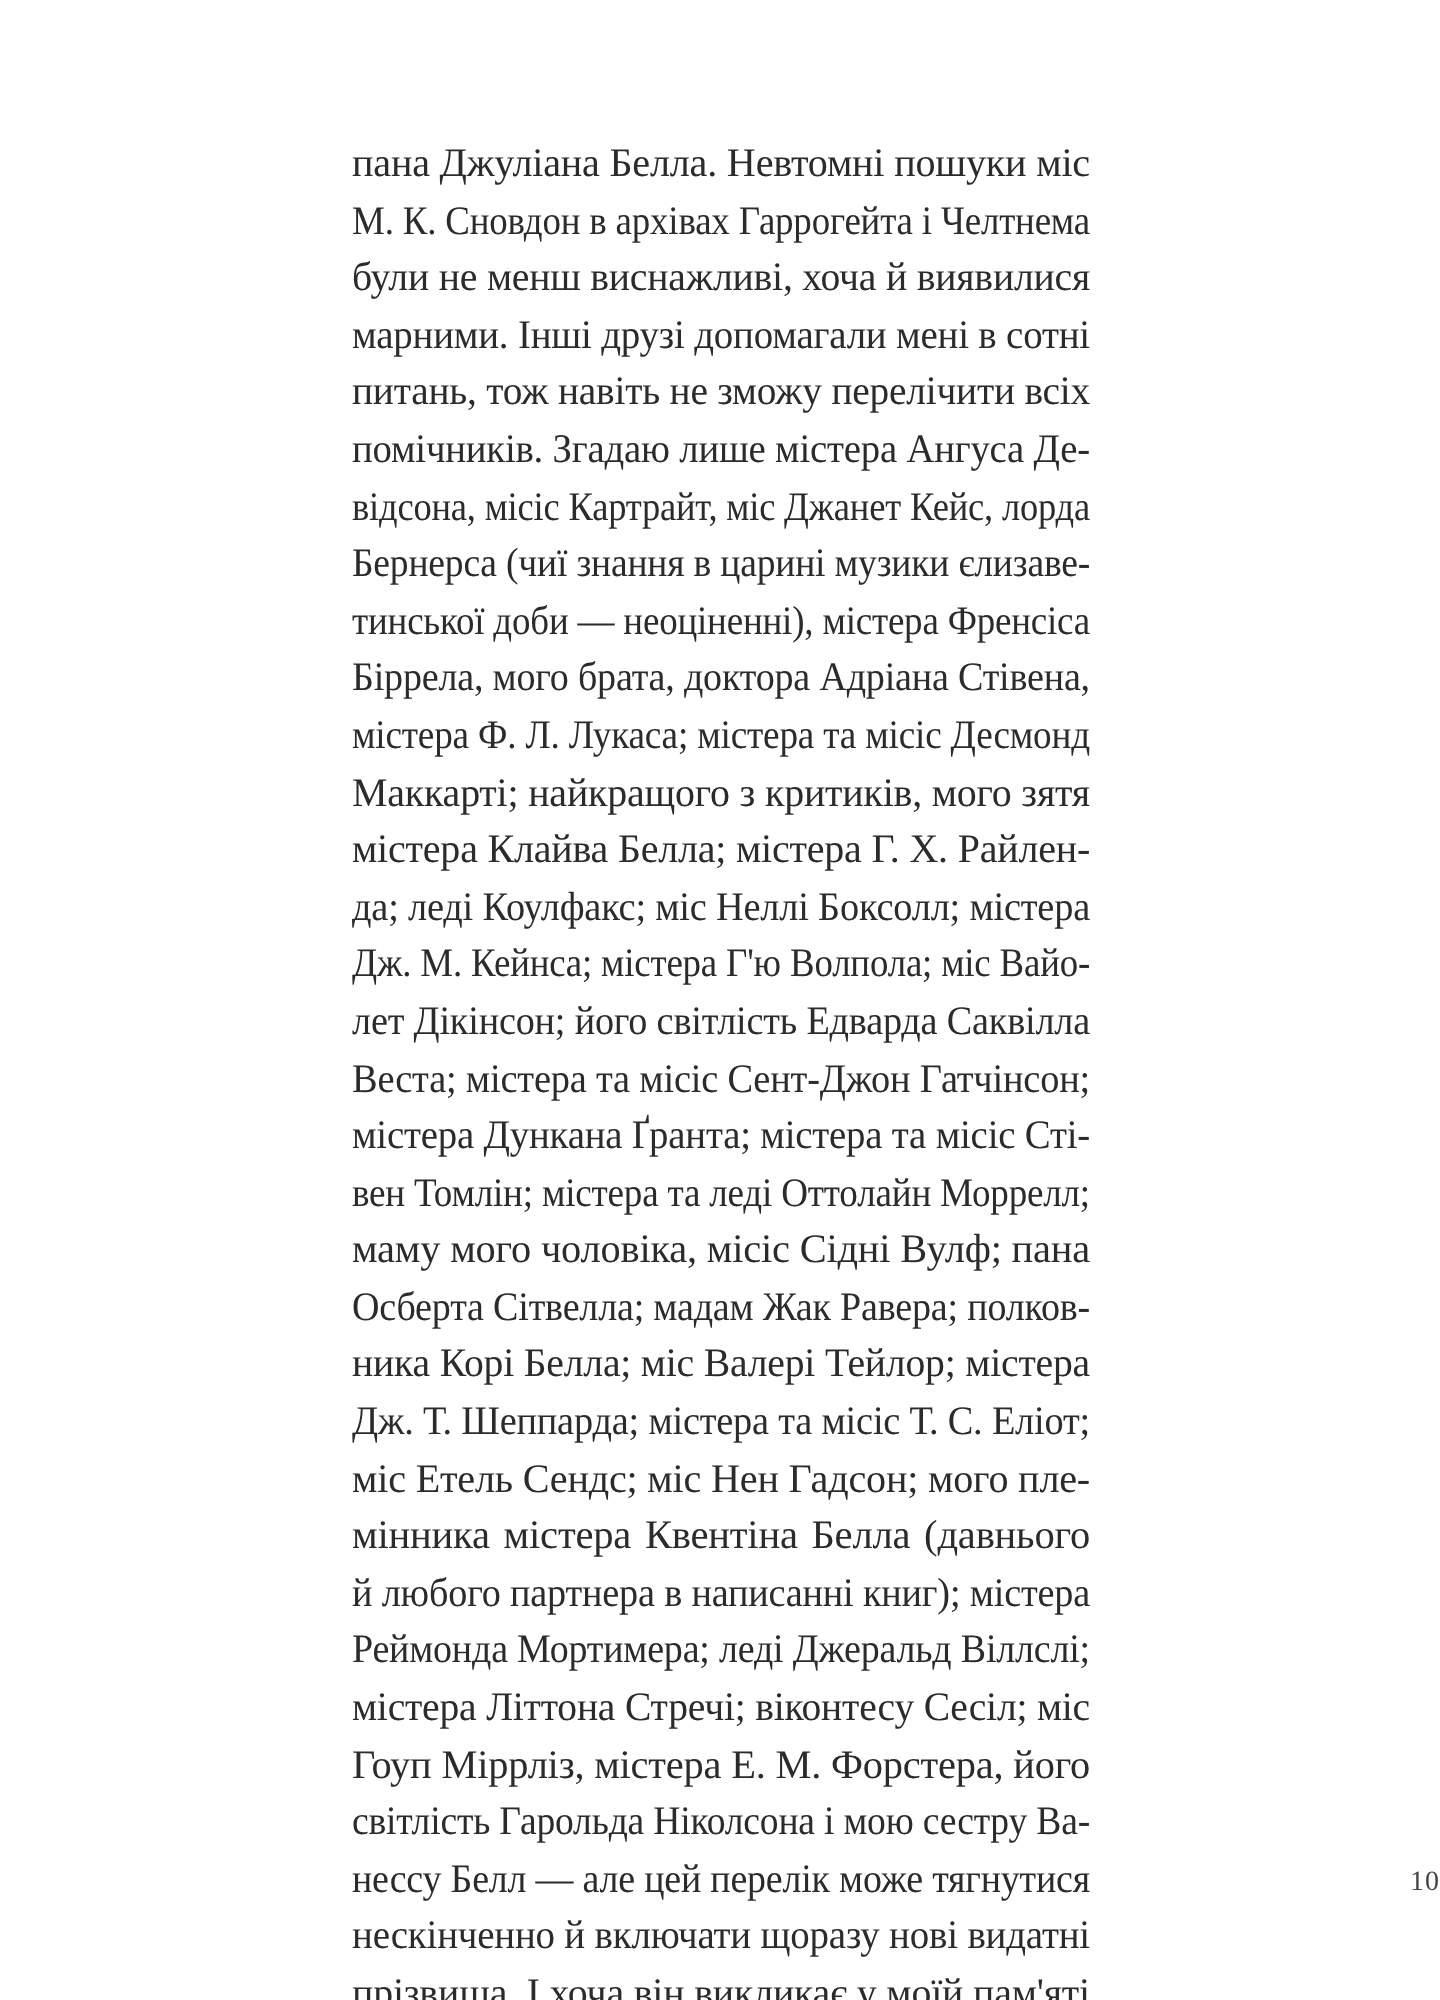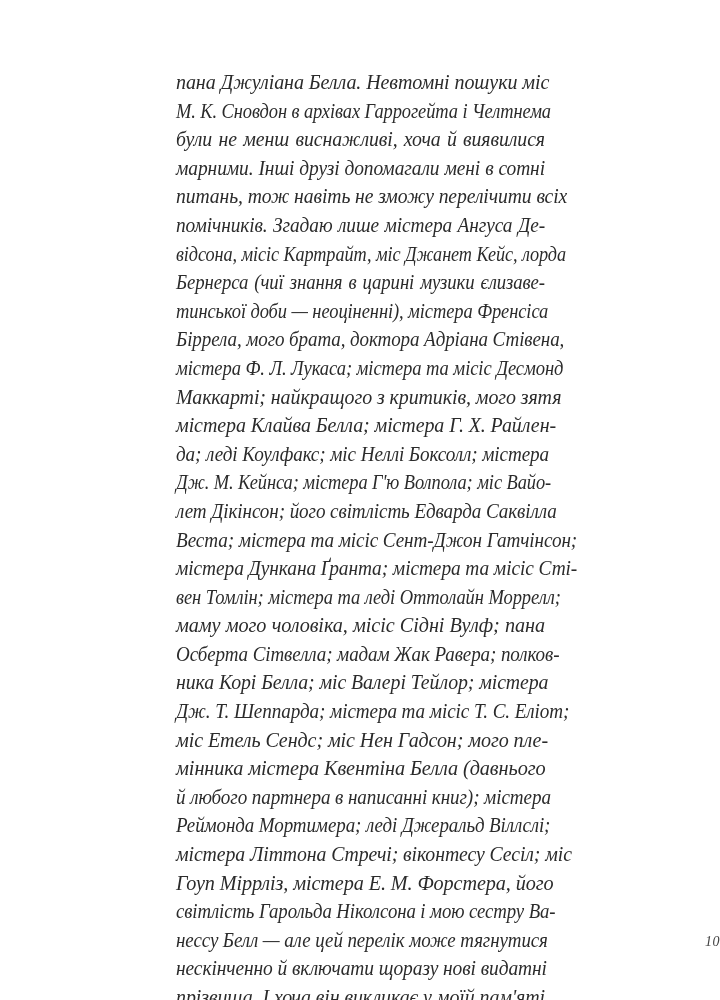--- a/index.html
+++ b/index.html
@@ -13,21 +13,20 @@
       position: relative;
       overflow: hidden;
     }
     .page {
       position: absolute;
       left: 0;
       top: 0;
       width: 720px;
       height: 1000px;
       background: #ffffff;
-      font-style: italic;
     }
     .text-block {
       position: absolute;
       left: 176px;
       top: 68px;
       width: 369px;
       font-family: "Liberation Serif", "DejaVu Serif", serif;
       font-size: 20.3px;
       line-height: 28.6px;
       color: #2b2b2b;

